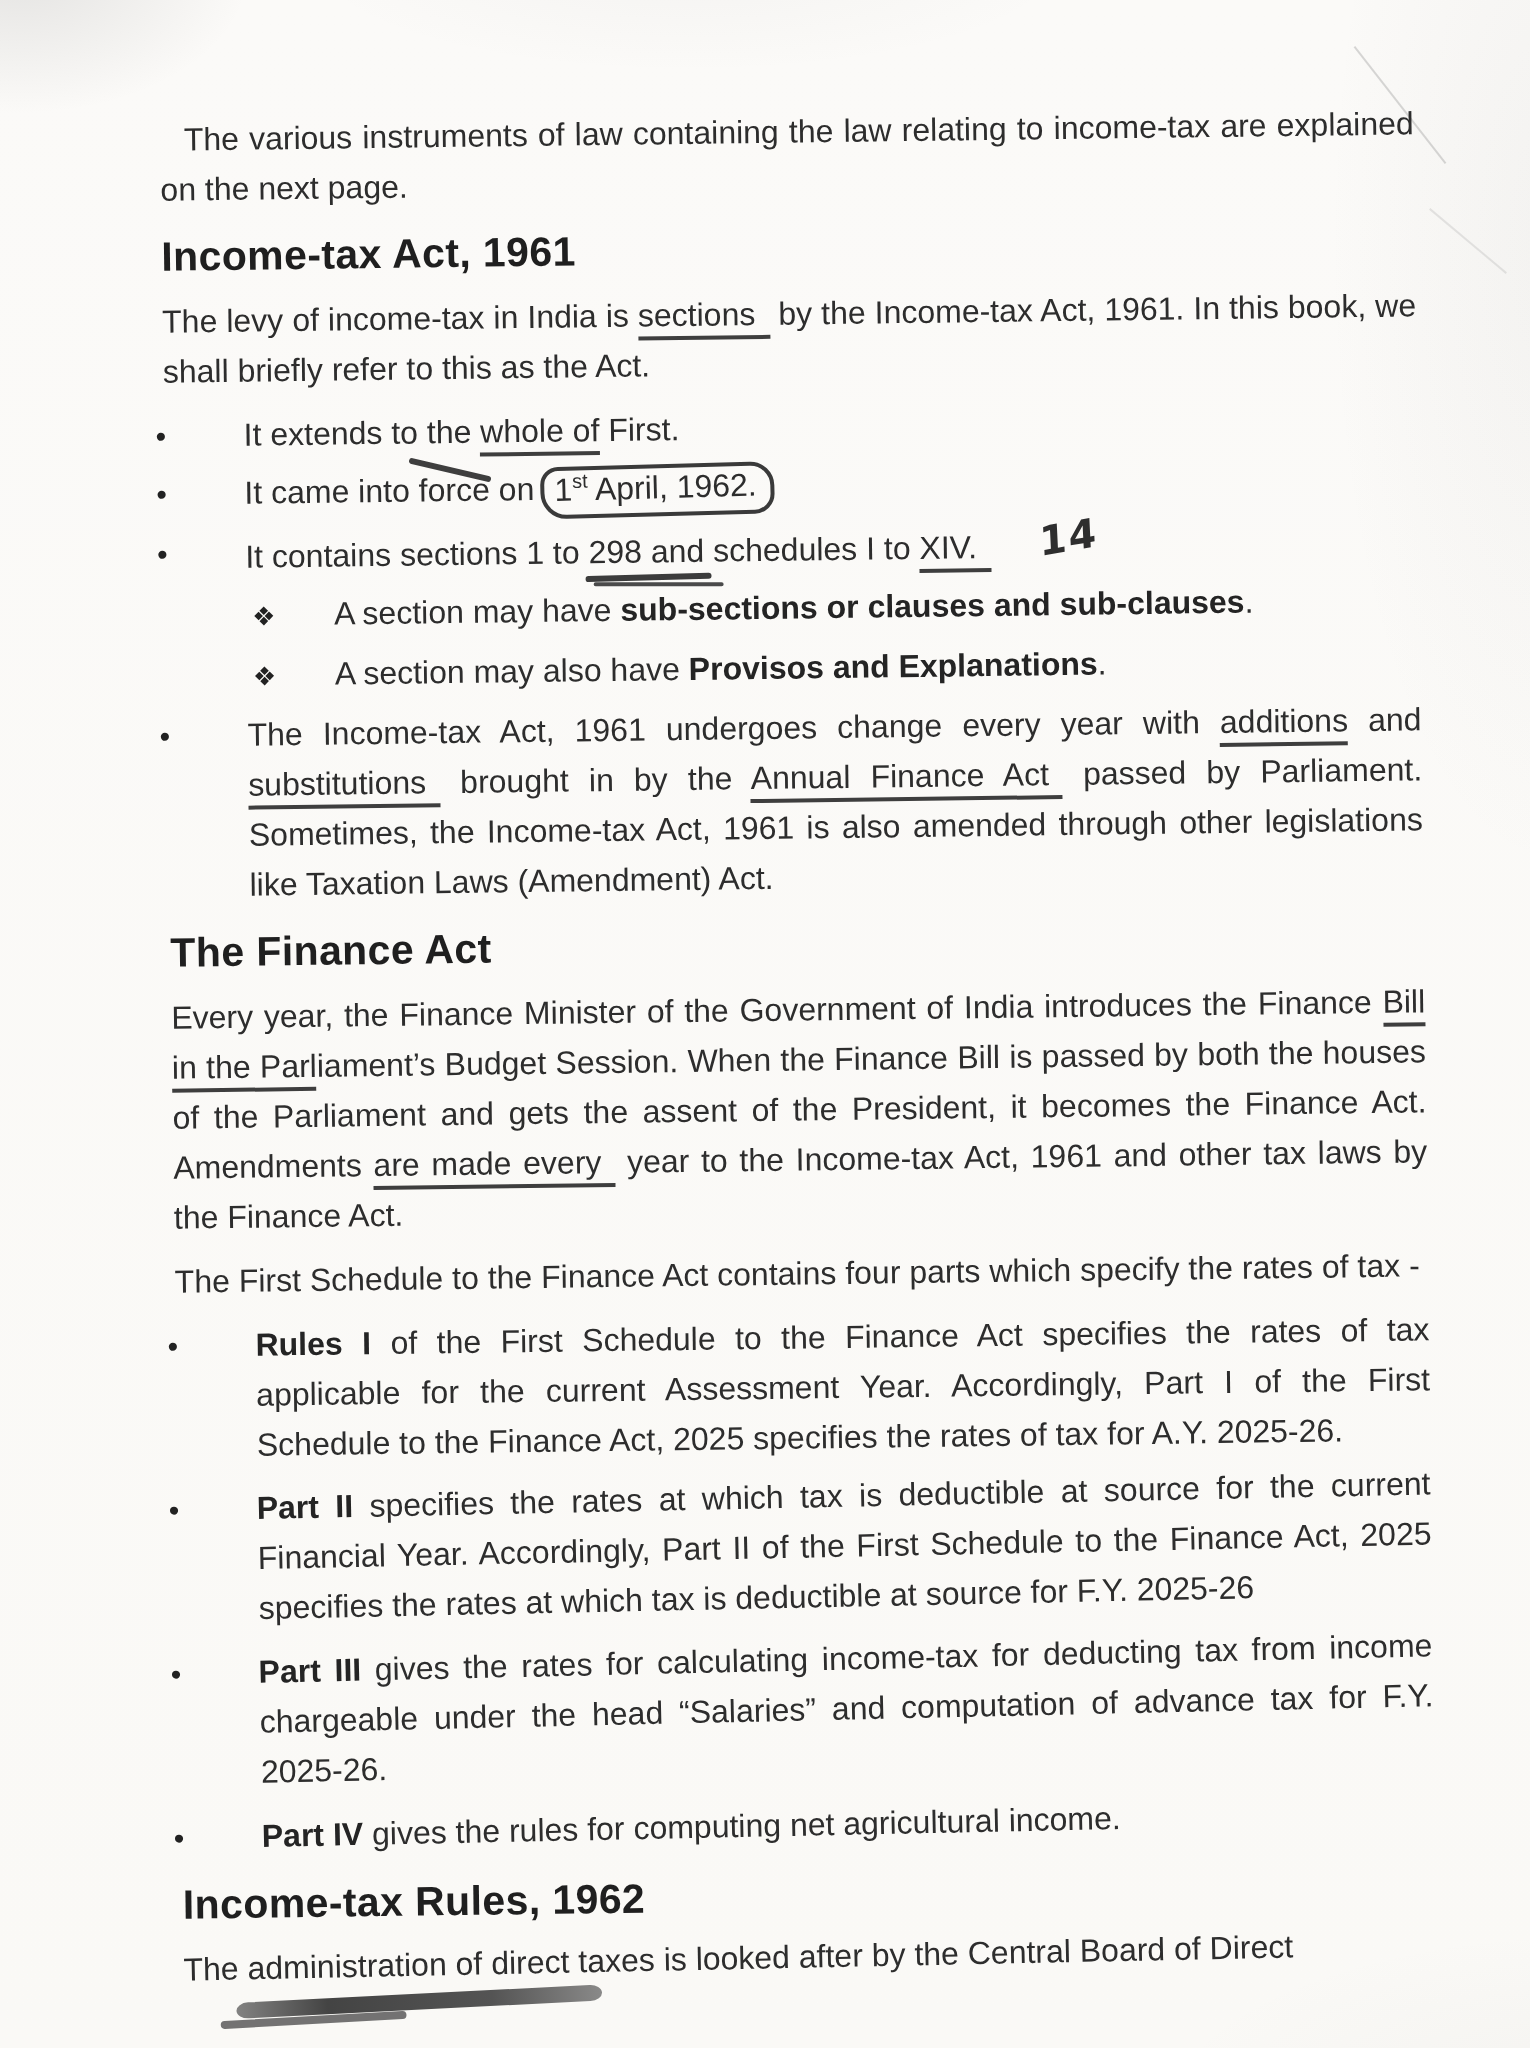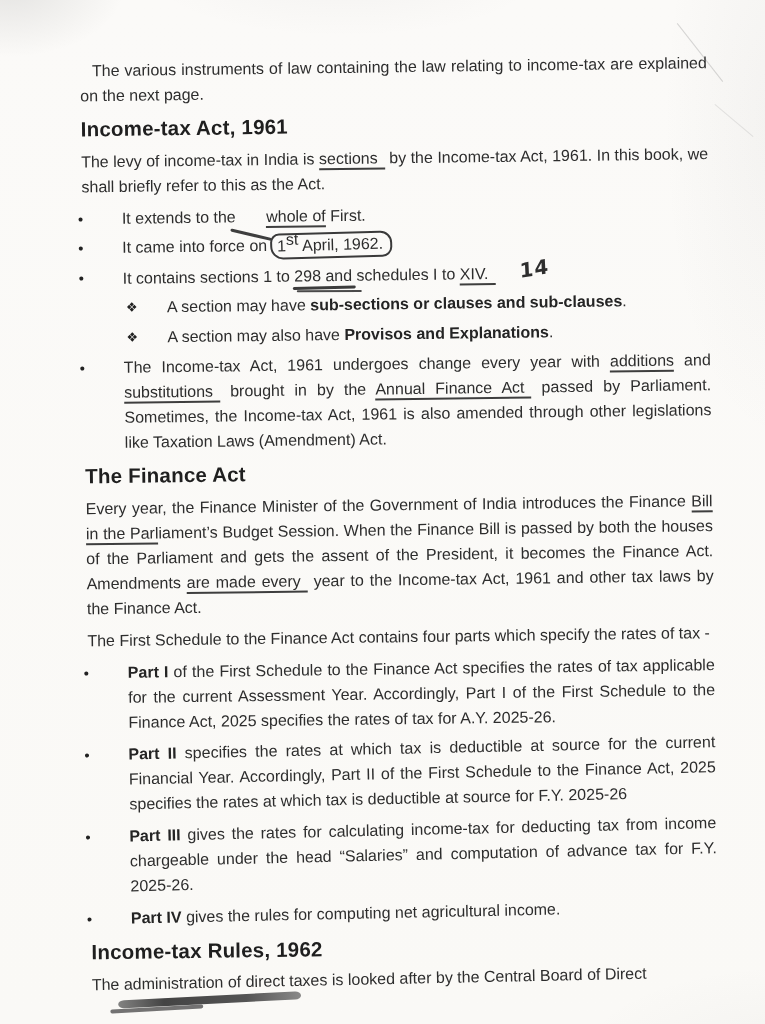--- a/index.html
+++ b/index.html
@@ -53,21 +53,21 @@
 
   .tilt-a { transform: rotate(-0.45deg); transform-origin: left bottom; }
   .tilt-b { transform: rotate(-0.55deg); transform-origin: left bottom; }
 
   
   .hand-u {
     border-bottom: 2.5px solid #3e3e3e;
     padding-bottom: 1px;
   }
   .u-pad-r { padding-right: 7px; }
-  .u-whole { position: relative; margin-left: 26px; }
+  .u-whole { position: relative; }
   .u-whole::after {
     content: ""; position: absolute;
     left: -36px; bottom: -9px; width: 42px; height: 2.5px;
     background: #3e3e3e; transform: rotate(14deg); border-radius: 2px;
   }
   .u-dbl { position: relative; padding-bottom: 2px; }
   .u-dbl::before {
     content: ""; position: absolute; left: -2px; right: -3px; bottom: -2px;
     height: 2.5px; background: #3c3c3c; transform: rotate(-0.8deg); border-radius: 2px;
   }
@@ -77,21 +77,21 @@
   }
   .hand-box {
     display: inline-block;
     border: 2.6px solid #3a3a3a;
     border-radius: 9px 12px 10px 13px;
     padding: 0 7px 1px 5px;
     margin-left: 3px;
     line-height: 21px;
     transform: rotate(-0.8deg);
   }
-  sup { font-size: 16px; line-height: 0; }
+  sup { font-size: 10px; line-height: 0; }
   .handwrit {
     display: inline-block;
     margin-left: 24px;
     font-family: "DejaVu Sans", sans-serif;
     font-size: 20px; font-weight: 700; color: #2e2e2e;
     transform: rotate(-9deg) skewX(-7deg) translateY(-3px);
     letter-spacing: 1px;
   }
   .marker-under { position: relative; }
   .marker-under::before {
@@ -157,21 +157,21 @@
 
     <h1>The Finance Act</h1>
 
     <p><span>Every year, the Finance Minister of the Government of India introduces the Finance </span><span class="hand-u">Bill in the Parl</span><span>iament’s Budget Session. When the Finance Bill is passed by both the houses of the Parliament and gets the assent of the President, it becomes the Finance Act. Amendments </span><span class="hand-u u-pad-r">are made every</span><span> year to the Income-tax Act, 1961 and other tax laws by the Finance Act.</span></p>
 
     <p><span>The First Schedule to the Finance Act contains four parts which specify the rates of tax -</span></p>
 
     <div class="blist">
       <div class="li" style="margin-bottom:7px;">
         <span class="marker">•</span>
-        <span class="li-text"><b>Part I</b><span> of the First Schedule to the Finance Act specifies the rates of tax applicable for the current Assessment Year. Accordingly, Part I of the First Schedule to the Finance Act, 2025 specifies the rates of tax for A.Y. 2025-26.</span></span>
+        <span class="li-text"><b>Rules I</b><span> of the First Schedule to the Finance Act specifies the rates of tax applicable for the current Assessment Year. Accordingly, Part I of the First Schedule to the Finance Act, 2025 specifies the rates of tax for A.Y. 2025-26.</span></span>
       </div>
       <div class="li tilt-a" style="margin-bottom:7px;">
         <span class="marker">•</span>
         <span class="li-text"><b>Part II</b><span> specifies the rates at which tax is deductible at source for the current Financial Year. Accordingly, Part II of the First Schedule to the Finance Act, 2025 specifies the rates at which tax is deductible at source for F.Y. 2025-26</span></span>
       </div>
       <div class="li tilt-b" style="margin-bottom:7px;">
         <span class="marker">•</span>
         <span class="li-text"><b>Part III</b><span> gives the rates for calculating income-tax for deducting tax from income chargeable under the head “Salaries” and computation of advance tax for F.Y. 2025-26.</span></span>
       </div>
       <div class="li tilt-a">

